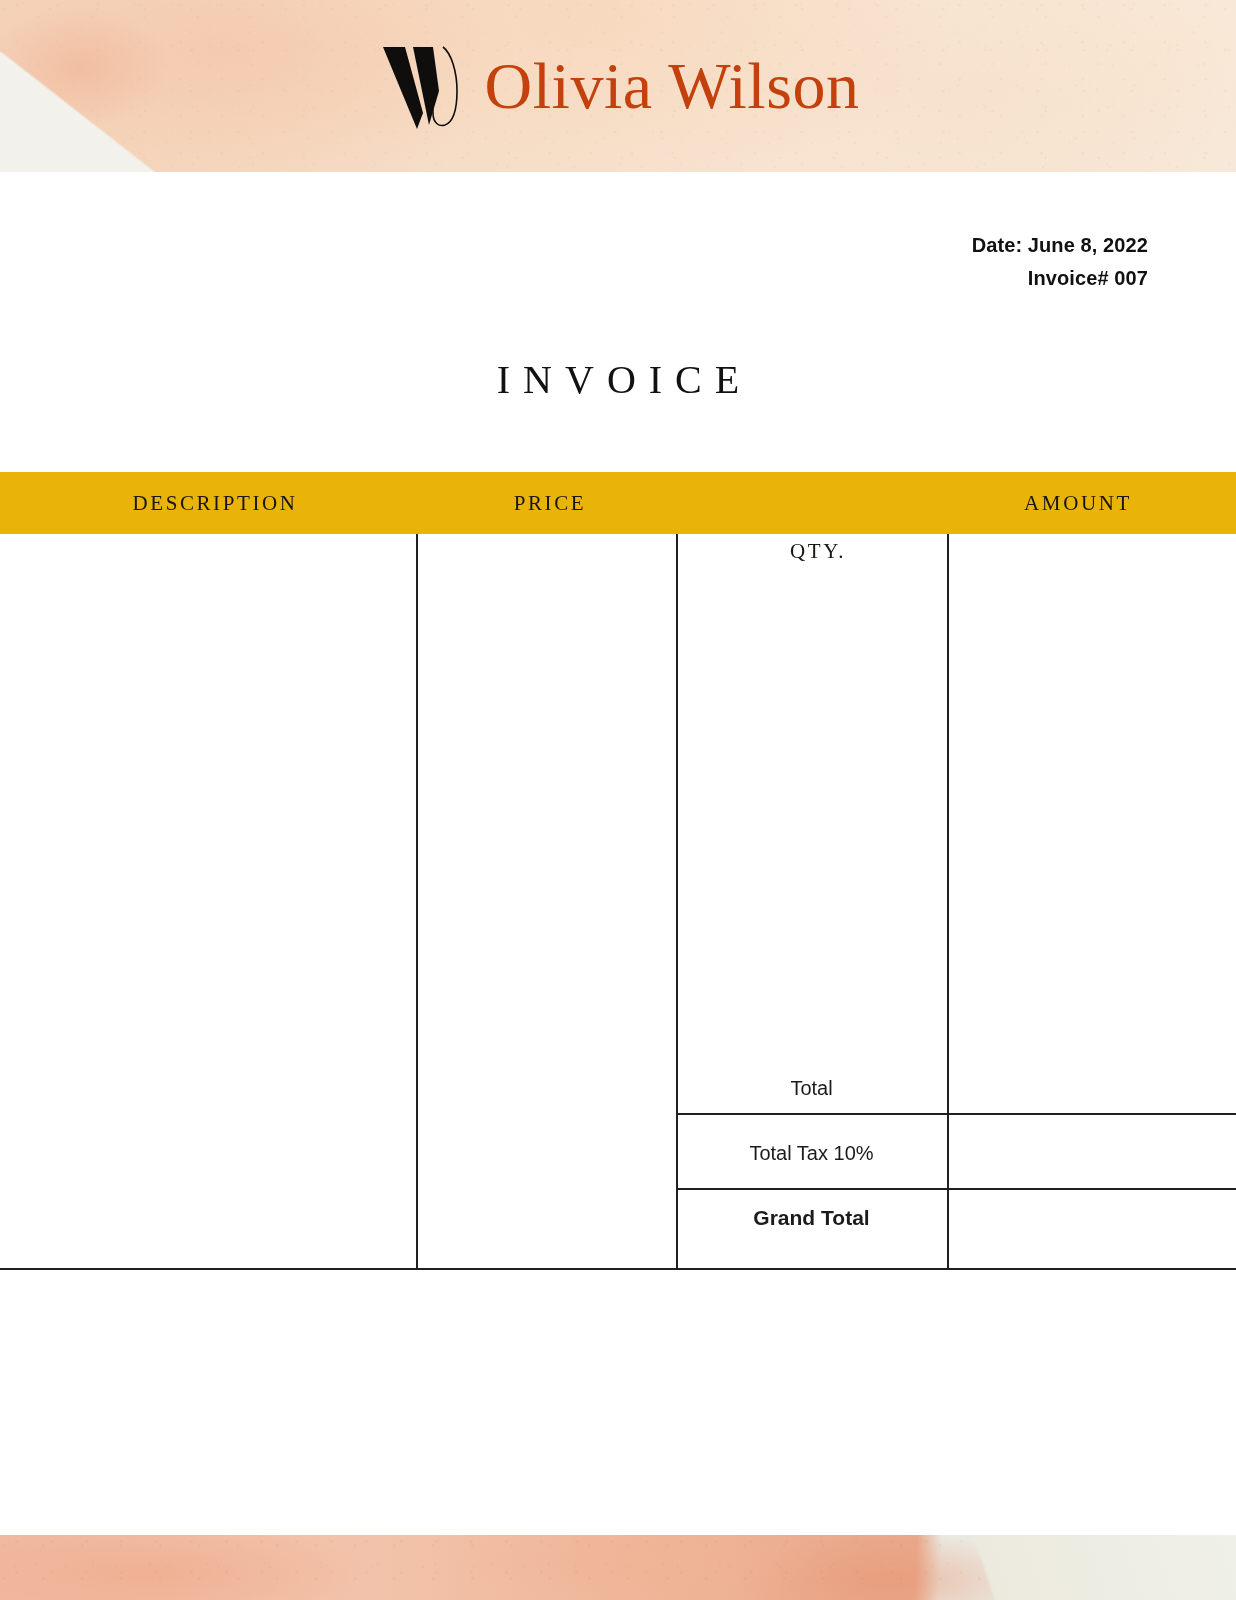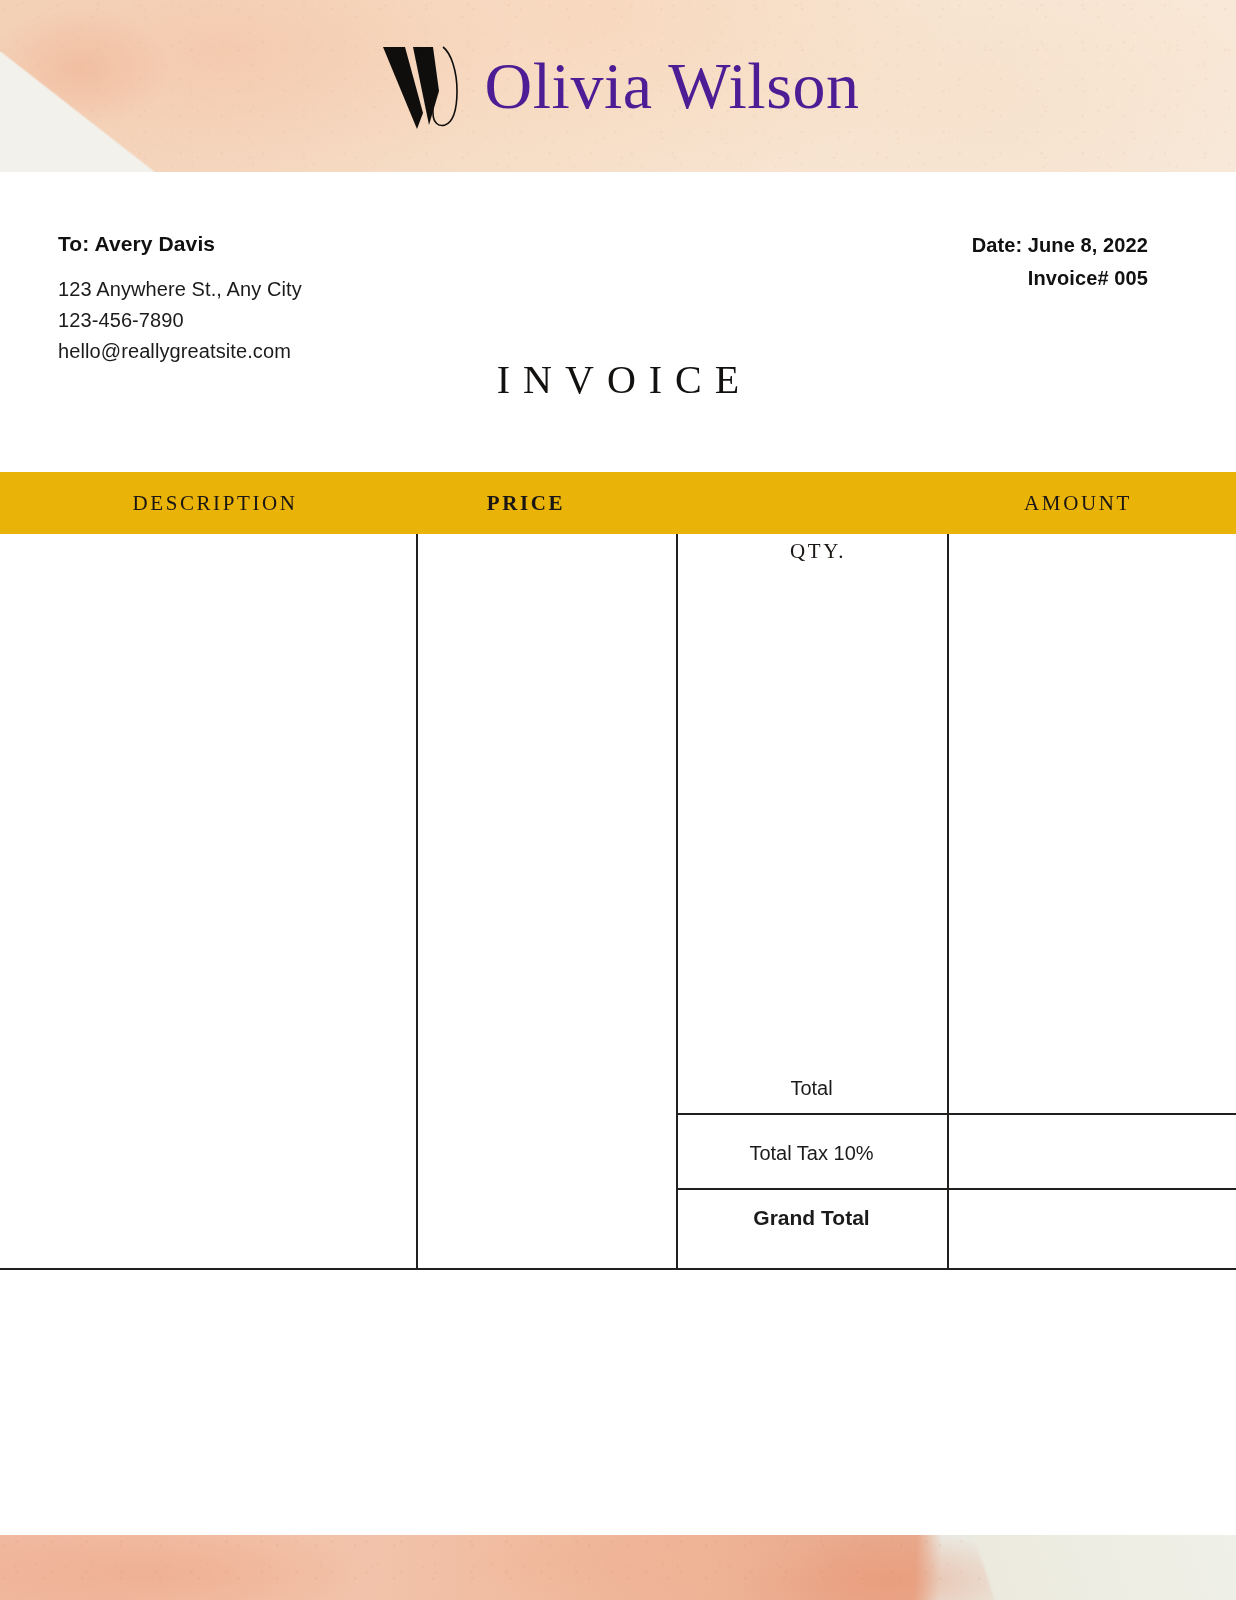--- a/index.html
+++ b/index.html
@@ -82,21 +82,21 @@
     gap: 22px;
   }
   .brand-monogram {
     display: block;
     margin-top: 2px;
   }
   .brand-name {
     font-family: "Liberation Serif", serif;
     font-size: 66px;
     line-height: 1;
-    color: #4c1d95;
+    color: #c2410c;
     letter-spacing: 0.5px;
     white-space: nowrap;
   }
 
   
   .billto {
     position: absolute;
     left: 58px;
     top: 232px;
     width: 470px;
@@ -157,21 +157,21 @@
     top: 0;
     height: 62px;
     line-height: 62px;
     font-family: "Liberation Serif", serif;
     font-size: 21px;
     letter-spacing: 2.6px;
     color: #1a1614;
     text-align: center;
   }
   .th-desc   { left: 60px;  width: 310px; }
-  .th-price  { left: 396px; width: 260px; font-weight: bold; }
+  .th-price  { left: 420px; width: 260px; }
   .th-qty    { left: 690px; width: 256px; margin-top: 48px; }
   .th-amount { left: 950px; width: 256px; }
 
   .table-body {
     position: absolute;
     left: 0;
     top: 534px;
     width: 1021px;
     height: 736px;
   }
@@ -294,30 +294,24 @@
     <span class="brand-monogram">
       <svg width="86" height="92" viewBox="0 0 86 92" aria-hidden="true">
         <path d="M6 8 L28 8 L46 74 L40 90 Z" fill="#100e0d"></path>
         <path d="M36 8 L56 8 L62 52 L52 86 Z" fill="#100e0d"></path>
         <path d="M40 8 C 40 8, 40 8, 40 8 L 42 14 C 52 46, 56 64, 56 74 C 56 84, 62 88, 68 86 C 76 83, 80 70, 80 52 C 80 32, 74 14, 66 8" fill="none" stroke="#100e0d" stroke-width="1.6"></path>
       </svg>
     </span>
     <span class="brand-name">Olivia Wilson</span>
   </div>
 
-  <div class="billto">
-    <p class="billto-name">To: Avery Davis</p>
-    <p class="billto-line">123 Anywhere St., Any City</p>
-    <p class="billto-line">123-456-7890</p>
-    <p class="billto-line">hello@reallygreatsite.com</p>
-  </div>
 
   <div class="meta">
     <p class="meta-line">Date: June 8, 2022</p>
-    <p class="meta-line">Invoice# 005</p>
+    <p class="meta-line">Invoice# 007</p>
   </div>
 
   <div class="invoice-title">INVOICE</div>
 
   <div class="table-head">
     <div class="th th-desc">DESCRIPTION</div>
     <div class="th th-price">PRICE</div>
     <div class="th th-qty">QTY.</div>
     <div class="th th-amount">AMOUNT</div>
   </div>

